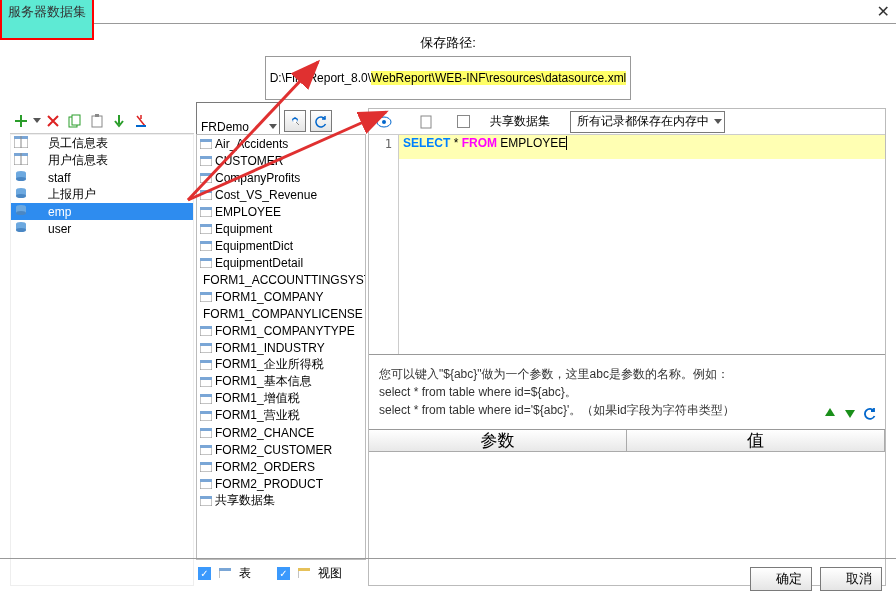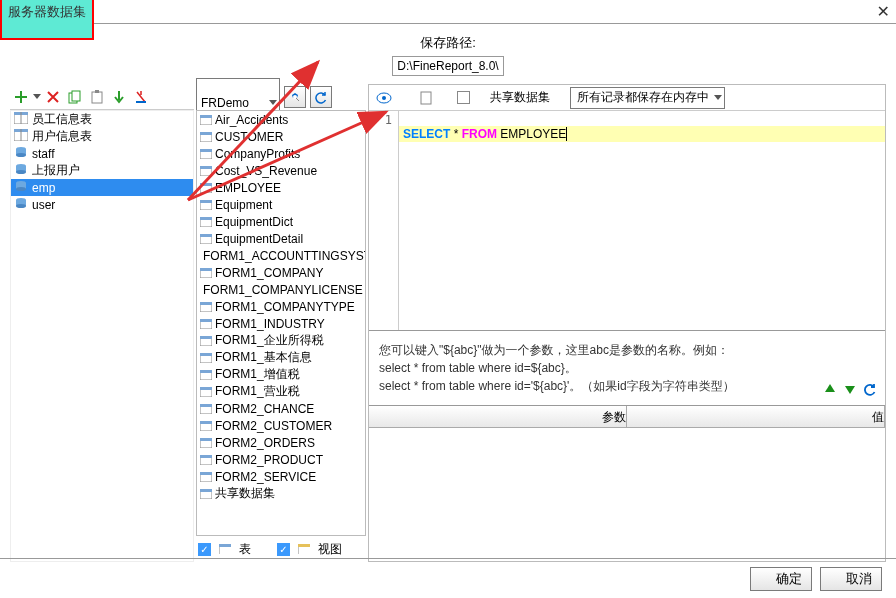--- a/index.html
+++ b/index.html
@@ -18,21 +18,21 @@
 
 
 .main { display:flex; height:478px; padding:0 10px; gap:2px; }
 
 
 .leftcol { width:184px; display:flex; flex-direction:column; }
 .lefttoolbar { height:26px; display:flex; align-items:center; gap:0; border-bottom:1px solid #ccc; }
 .tbtn { width:22px; height:22px; display:flex; align-items:center; justify-content:center; cursor:pointer; }
 .tbtn svg { display:block; }
 .dslist { flex:1; border:1px solid #eee; overflow:auto; }
-.dsitem { height:17px; display:flex; align-items:center; gap:4px; padding:0 3px; cursor:pointer; font-size:12px; }
+.dsitem { height:17px; display:flex; align-items:center; gap:20px; padding:0 3px; cursor:pointer; font-size:12px; }
 .dsitem.selected { background:#2e8cef; color:#fff; }
 
 
 .midcol { width:170px; display:flex; flex-direction:column; }
 .midtoolbar { height:26px; display:flex; align-items:center; gap:4px; }
 .combo { height:38px; border:1px solid #7a7a7a; background:#fff; display:flex; align-items:center; padding:12px 2px 0 4px; font-size:12px;text-align:right; }
 .combo .caret { margin-left:auto; }
 .sqbtn { width:22px; height:22px; border:1px solid #7a7a7a; background:linear-gradient(#fff,#e5e5e5); display:flex; align-items:center; justify-content:center; cursor:pointer; }
 .tablelist { flex:1; border:1px solid #bbb; overflow-y:scroll; background:#fff; }
 .tblitem { height:17px; display:flex; align-items:center; gap:3px; padding:0 3px; font-size:12px; font-family: "SimSun", monospace; cursor:pointer; white-space:nowrap; }
@@ -41,29 +41,29 @@
 .chk { width:13px; height:13px; background:#3b99fc; display:inline-flex; align-items:center; justify-content:center; color:#fff; font-size:10px; }
 
 
 .rightcol { flex:1; display:flex; flex-direction:column; border:1px solid #bbb; }
 .righttoolbar { height:26px; display:flex; align-items:center; gap:20px; padding:0 4px; border-bottom:1px solid #ccc; }
 .chkbox { width:13px; height:13px; border:1px solid #888; background:#fff; }
 .memcombo { height:22px; border:1px solid #7a7a7a; background:#fff; display:flex; align-items:center; padding:0 2px 0 6px; font-size:12px; width:155px; }
 .sqlarea { height:220px; display:flex; border-bottom:1px solid #999; position:relative; }
 .gutter { width:30px; background:#fff; border-right:1px solid #ccc; text-align:right; padding:2px 6px 0 0; font-family:monospace; font-size:12px; color:#666; }
 .sqltext { flex:1; background:#fff; font-family:"Courier New",monospace; font-size:13px; }
-.sqlline { background:#ffffb3; padding:0 4px; line-height:16px; height:16px;margin-top:15px; }
+.sqlline { background:#ffffb3; padding:0 4px; line-height:16px; height:24px; }
 .kw-select { color:#0080ff; font-weight:bold; }
 .kw-from { color:#ff00ff; font-weight:bold; }
 .cursor { border-right:1px solid #000; }
 .hint { padding:10px 10px; font-size:12px; color:#333; line-height:18px; font-family:SimSun, monospace; position:relative; }
 .arrowbtns { position:absolute; right:8px; bottom:4px; display:flex; gap:6px; }
 .paramtable { flex:1; border-top:1px solid #999; display:flex; flex-direction:column; }
 .paramhead { display:flex; height:22px; background:linear-gradient(#fff,#e8e8e8); border-bottom:1px solid #aaa; }
-.paramhead div { flex:1; text-align:right; line-height:22px; border-right:1px solid #aaa; font-size:12px; }
+.paramhead div { flex:1; text-align:center; line-height:22px; border-right:1px solid #aaa; font-size:17px; }
 .parambody { flex:1; background:#fff; }
 
 
 .footer { position:absolute; bottom:0; left:0; right:0; height:40px; border-top:1px solid #999; display:flex; align-items:center; justify-content:flex-end; padding:0 14px; gap:8px; }
 .btn { width:62px; height:24px; border:1px solid #7a7a7a; background:linear-gradient(#fff,#e5e5e5); cursor:pointer; font-size:13px;padding-left:16px; }
 
 
 .arrow-svg { position:absolute; pointer-events:none; }
 </style>
 </head>
@@ -71,22 +71,23 @@
 
 <div class="titlebar">
   <div class="titlebar-left">
     <span class="titlebar-title">服务器数据集</span>
   </div>
   <span class="close-x">✕</span>
 </div>
 
 <div class="pathrow">
   <label>保存路径:</label>
-  <div style="flex:1;height:22px;border:1px solid #999;padding:2px 4px;font-size:13px;display:flex;overflow:hidden">
+  <div style="flex:1;height:22px;border:1px solid #999;padding:14px 4px;font-size:13px;display:flex;overflow:hidden">
     <span>D:\FineReport_8.0\</span>
+      <span class="hl">WebReport\WEB-INF\resources\datasource.xml</span>
   </div>
 </div>
 
 <div class="main">
 
   <div class="leftcol">
     <div class="lefttoolbar">
       <span class="tbtn">
           <svg width="14" height="14">
             <path d="M7 1v12M1 7h12" stroke="#2a9d2a" stroke-width="2"></path>
@@ -340,27 +341,20 @@
             <rect width="12" height="3" fill="#7aa6d6"></rect>
           </svg>
           <span>FORM2_ORDERS</span>
         </div>
         <div class="tblitem">
           <svg class="tblicon" width="12" height="10">
             <rect width="12" height="10" fill="#fff" stroke="#888"></rect>
             <rect width="12" height="3" fill="#7aa6d6"></rect>
           </svg>
           <span>FORM2_PRODUCT</span>
-        </div>
-        <div class="tblitem">
-          <svg class="tblicon" width="12" height="10">
-            <rect width="12" height="10" fill="#fff" stroke="#888"></rect>
-            <rect width="12" height="3" fill="#7aa6d6"></rect>
-          </svg>
-          <span>FORM2_SERVICE</span>
         </div>
         <div class="tblitem">
           <svg class="tblicon" width="12" height="10">
             <rect width="12" height="10" fill="#fff" stroke="#888"></rect>
             <rect width="12" height="3" fill="#7aa6d6"></rect>
           </svg>
           <span>共享数据集</span>
         </div>
       </div>
     <div class="midfooter">

